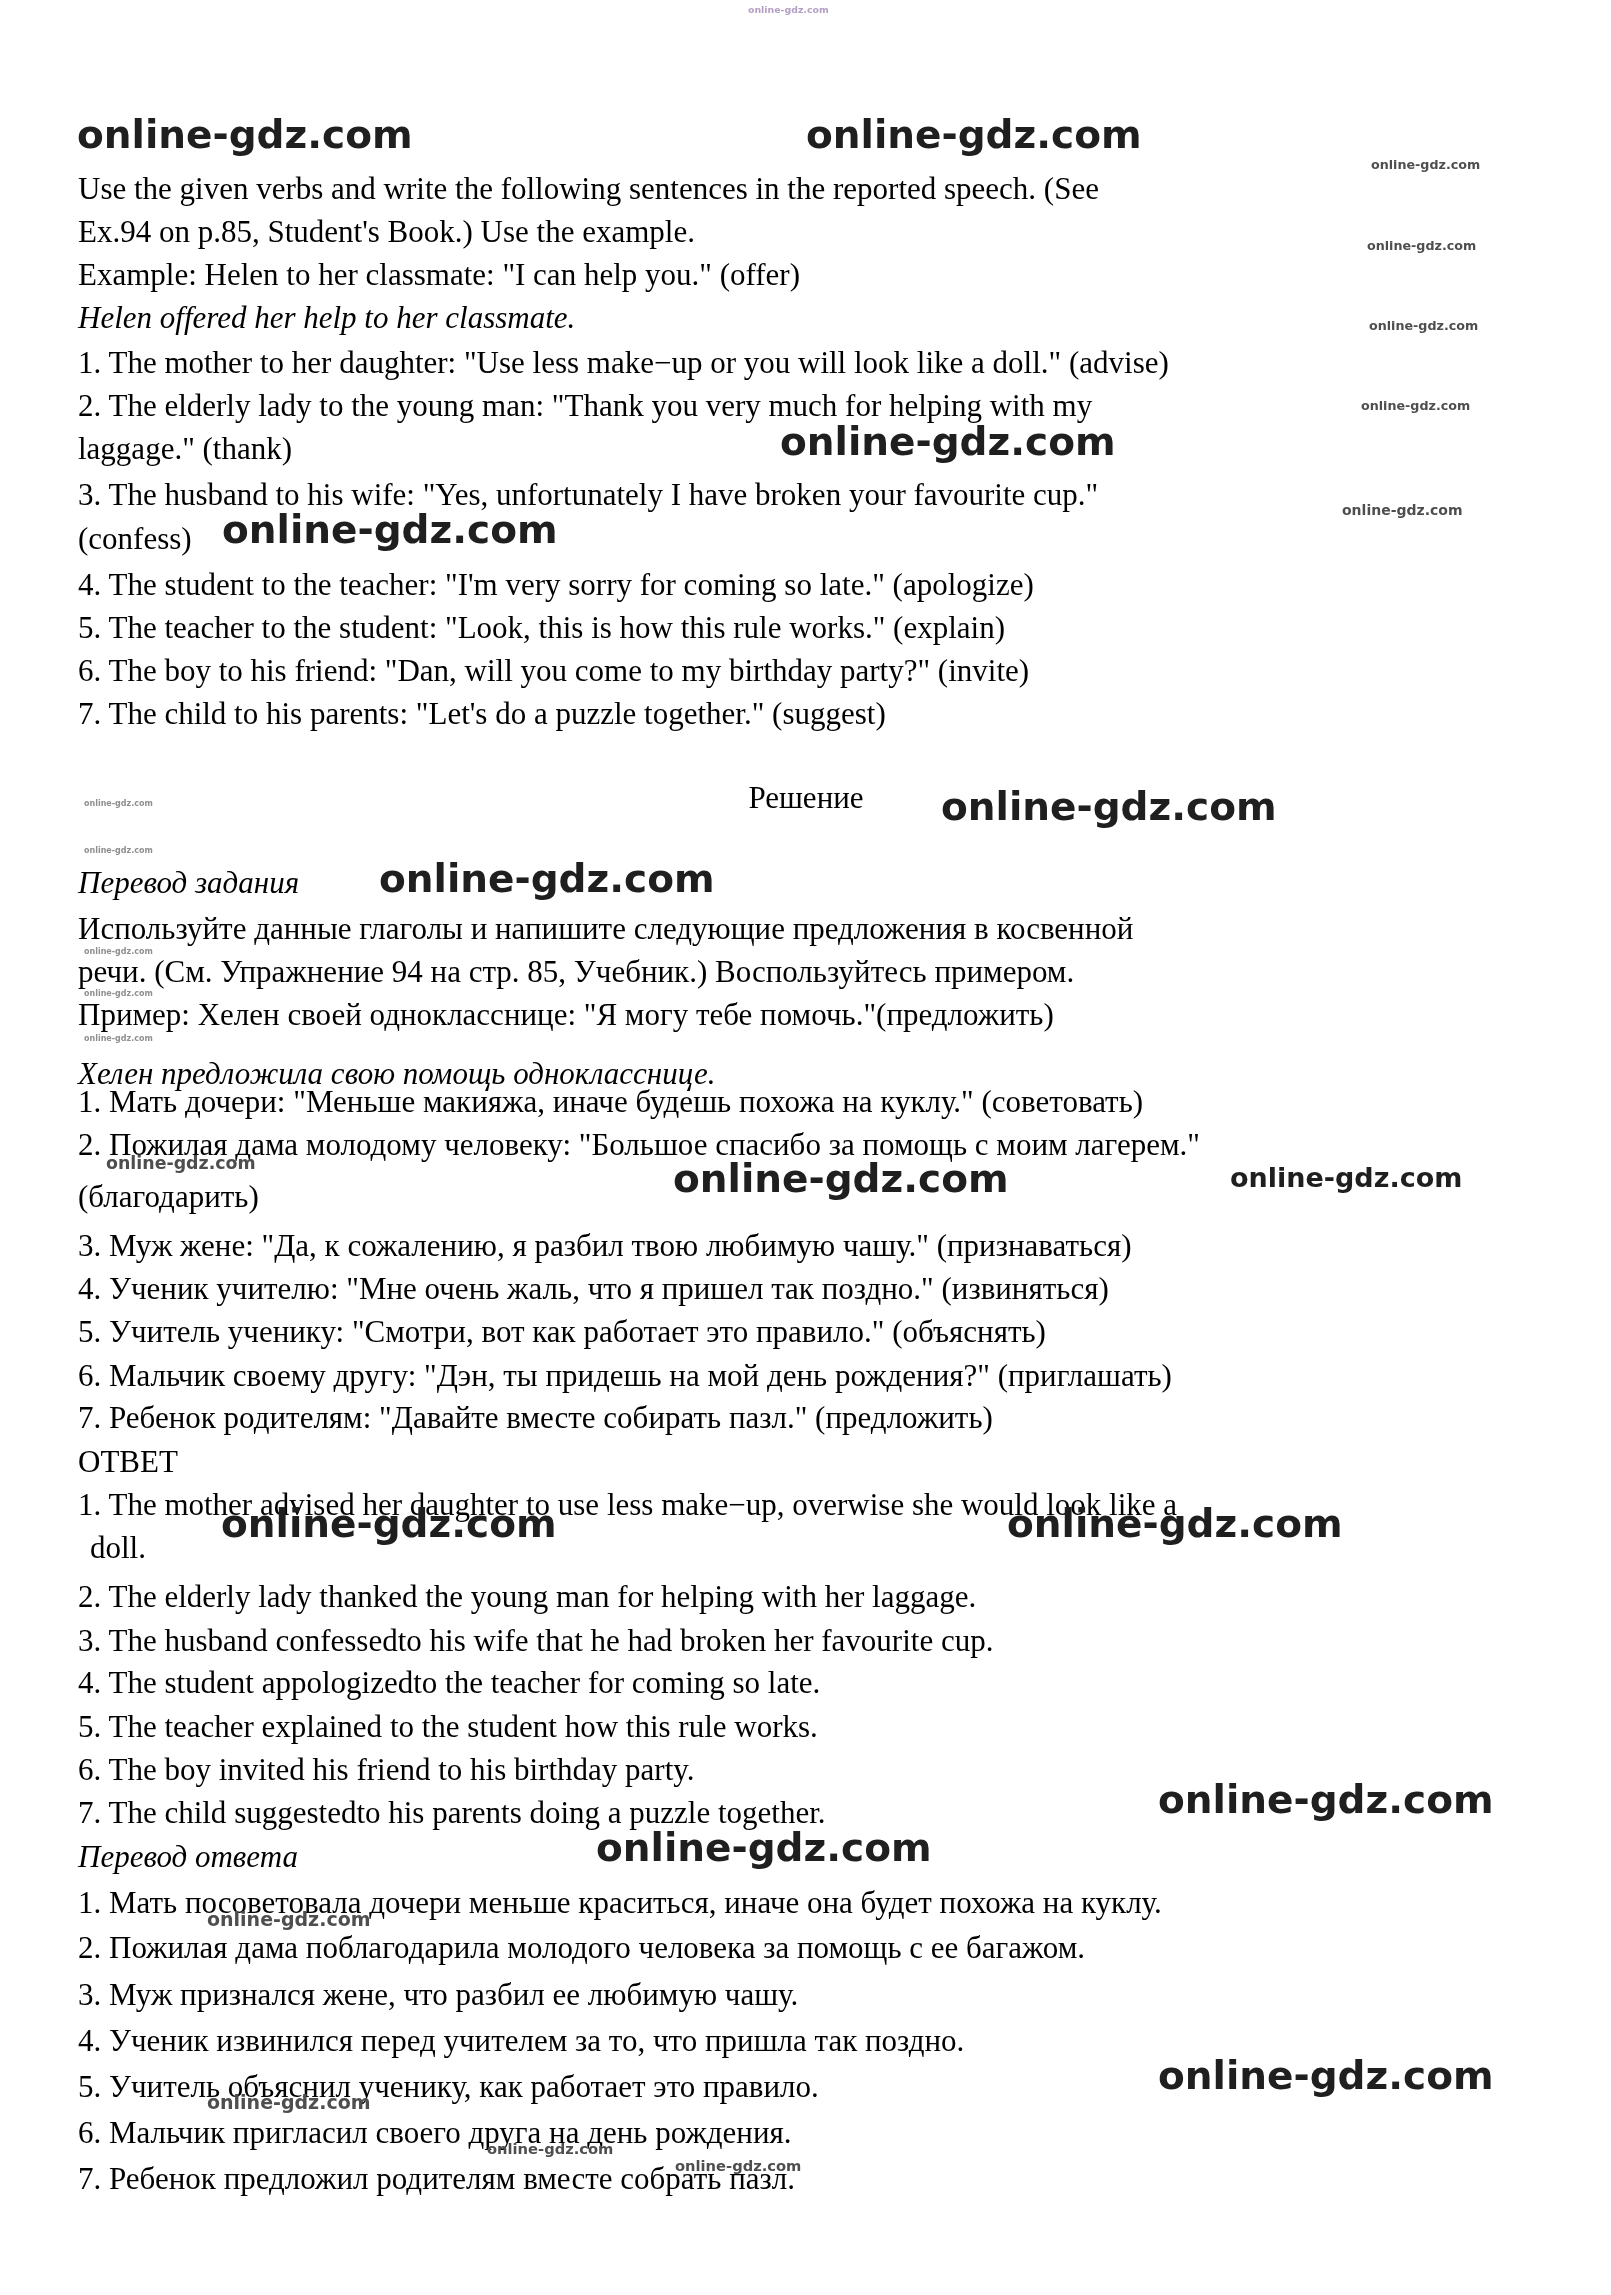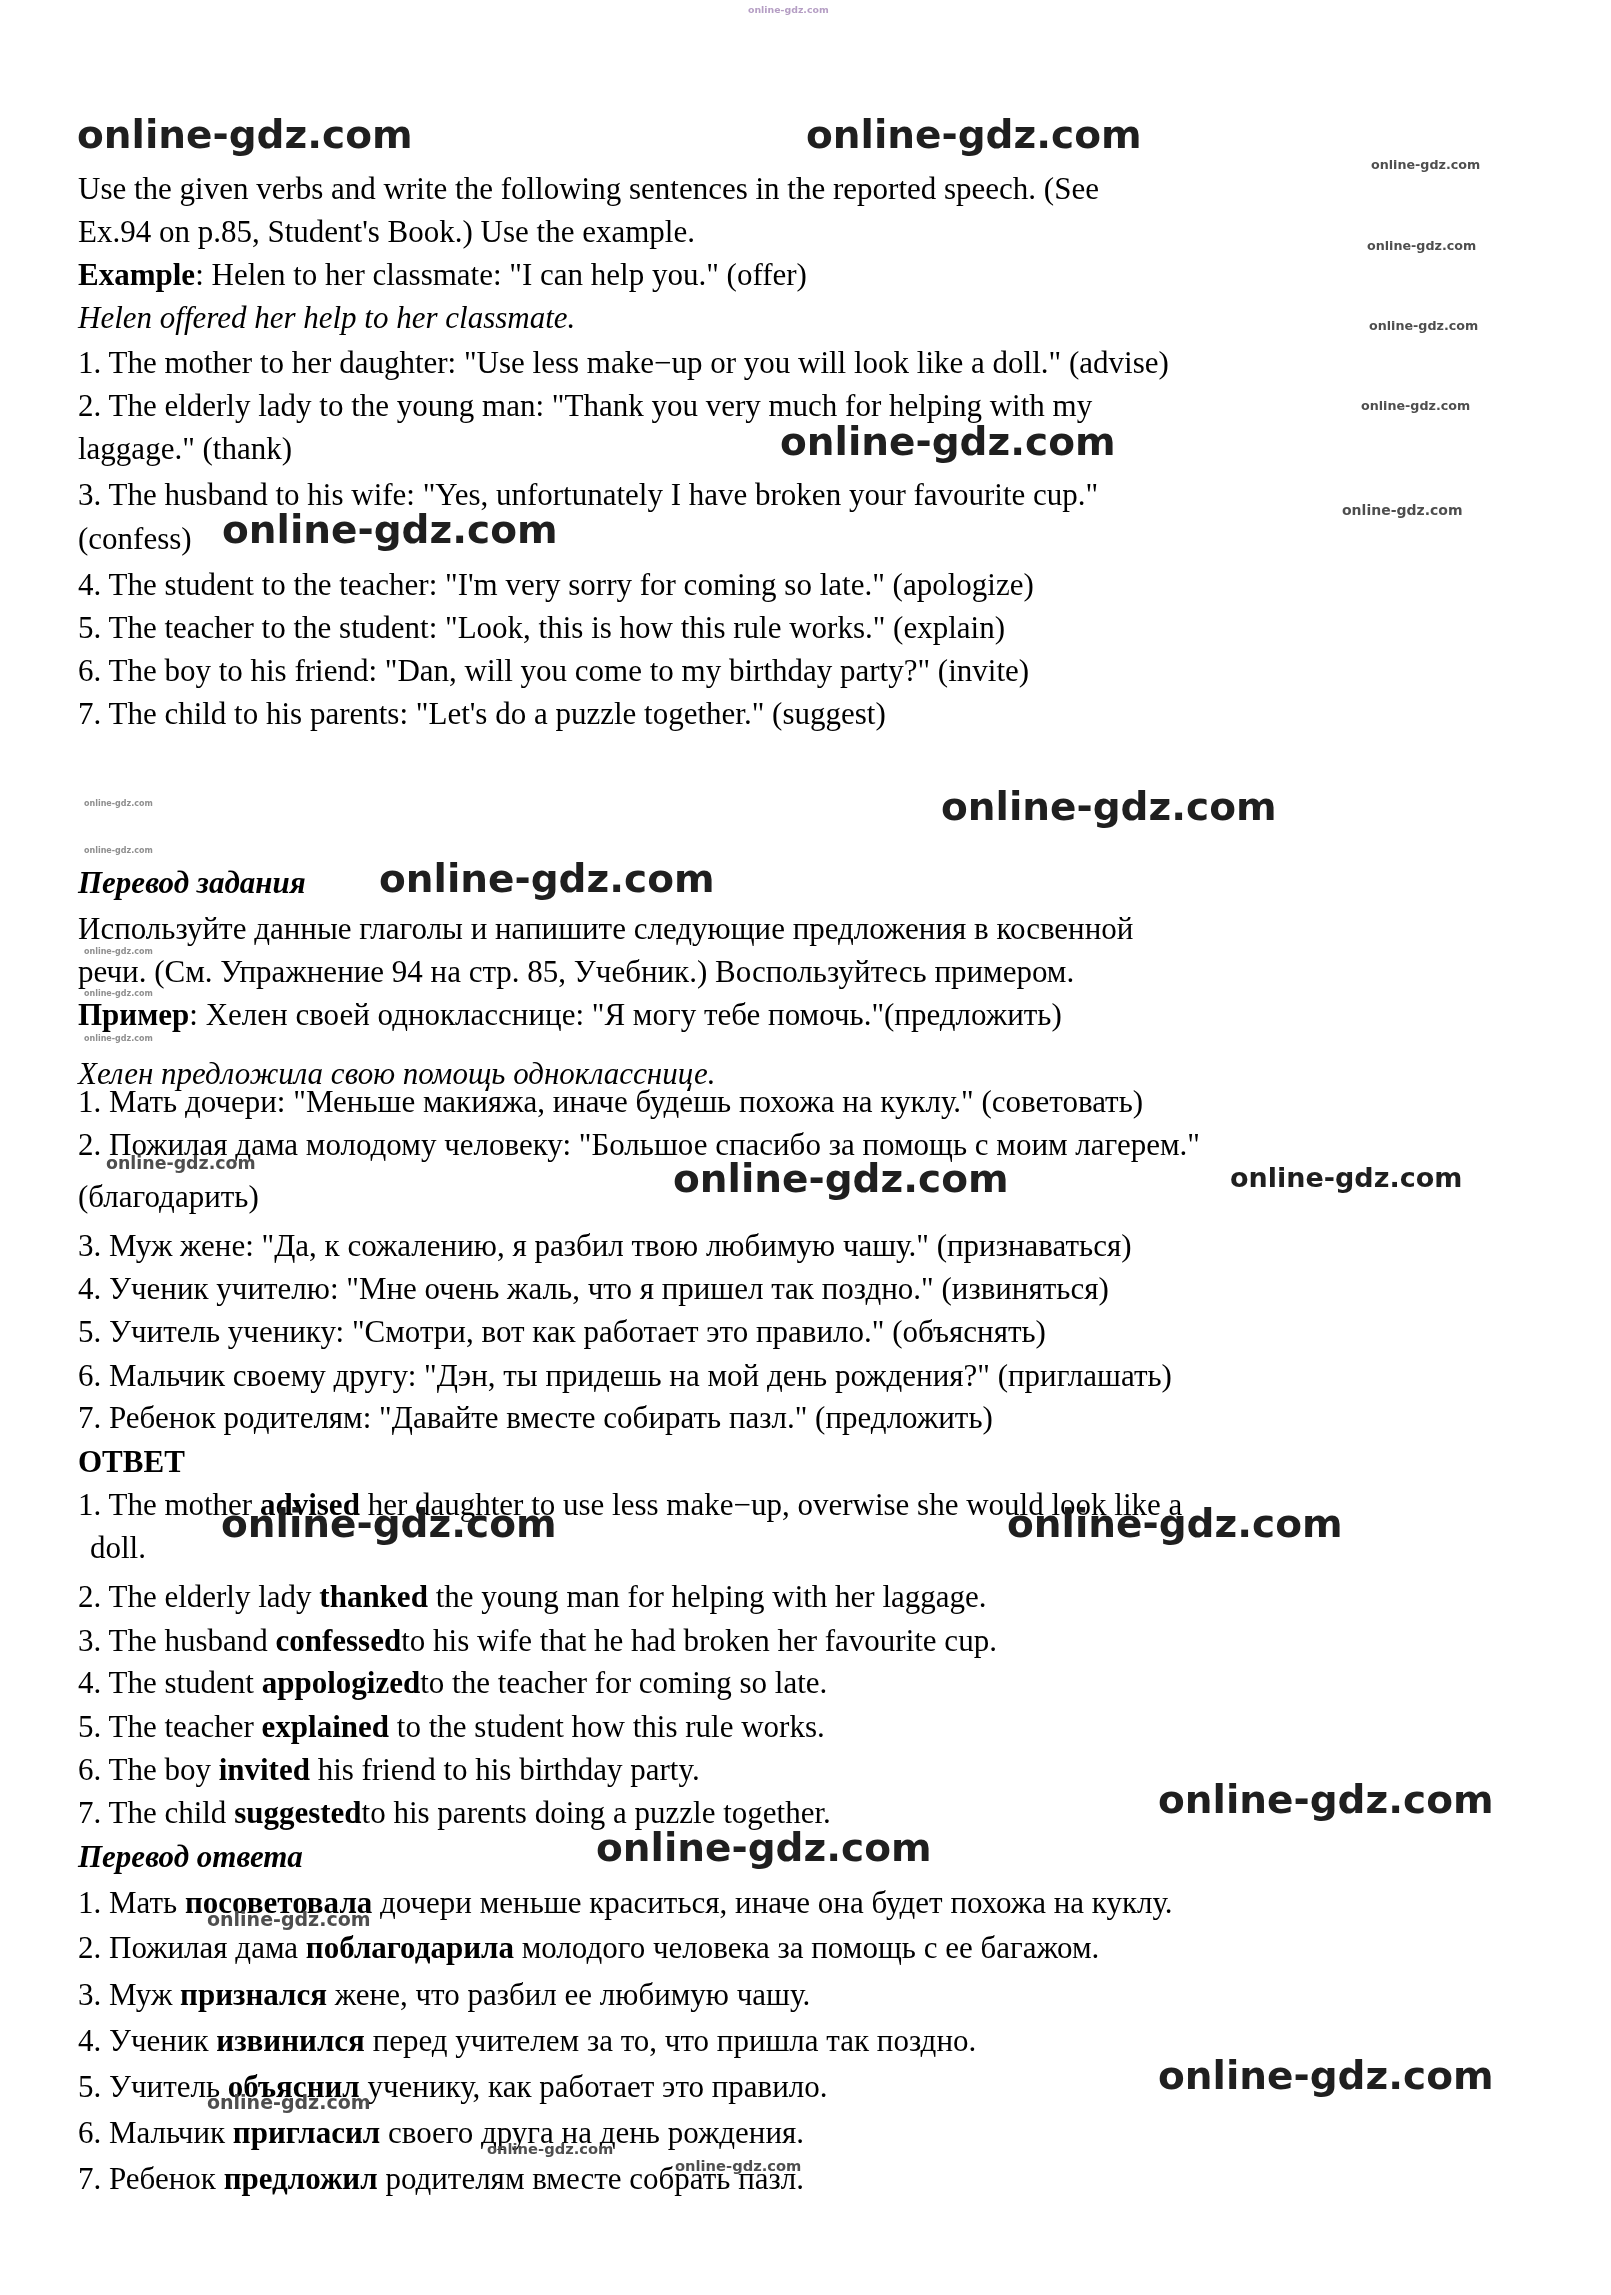--- a/index.html
+++ b/index.html
@@ -21,34 +21,35 @@
     position: absolute;
     left: 78px;
     white-space: nowrap;
     line-height: 1.2;
   }
   .line.center {
     left: 0;
     width: 100%;
     text-align: center;
   }
-  .b { font-weight: 700; }
+  .b { font-weight: 400; }
   .i { font-style: italic; text-align: center; }
   .wm {
     position: absolute;
     font-family: "DejaVu Sans", "Liberation Sans", sans-serif;
     font-weight: 700;
     white-space: nowrap;
     line-height: 1;
   }
 </style>
 </head>
 <body>
 
 <div class="page">
+  <div class="line center" style="top:779px">Решение</div>
   <div id="lines">
       <div class="line" style="top: 170px;"><span>Use the given verbs and write the following sentences in the reported speech. (See</span></div>
       <div class="line" style="top: 213px;"><span>Ex.94 on p.85, Student's Book.) Use the example.</span></div>
       <div class="line" style="top: 256px;"><span class="b">Example</span><span>: Helen to her classmate: "I can help you." (offer)</span></div>
       <div class="line i" style="top: 299px;"><span>Helen offered her help to her classmate.</span></div>
       <div class="line" style="top: 344px;"><span>1. The mother to her daughter: "Use less make−up or you will look like a doll." (advise)</span></div>
       <div class="line" style="top: 387px;"><span>2. The elderly lady to the young man: "Thank you very much for helping with my</span></div>
       <div class="line" style="top: 430px;"><span>laggage." (thank)</span></div>
       <div class="line" style="top: 476px;"><span>3. The husband to his wife: "Yes, unfortunately I have broken your favourite cup."</span></div>
       <div class="line" style="top: 520px;"><span>(confess)</span></div>

